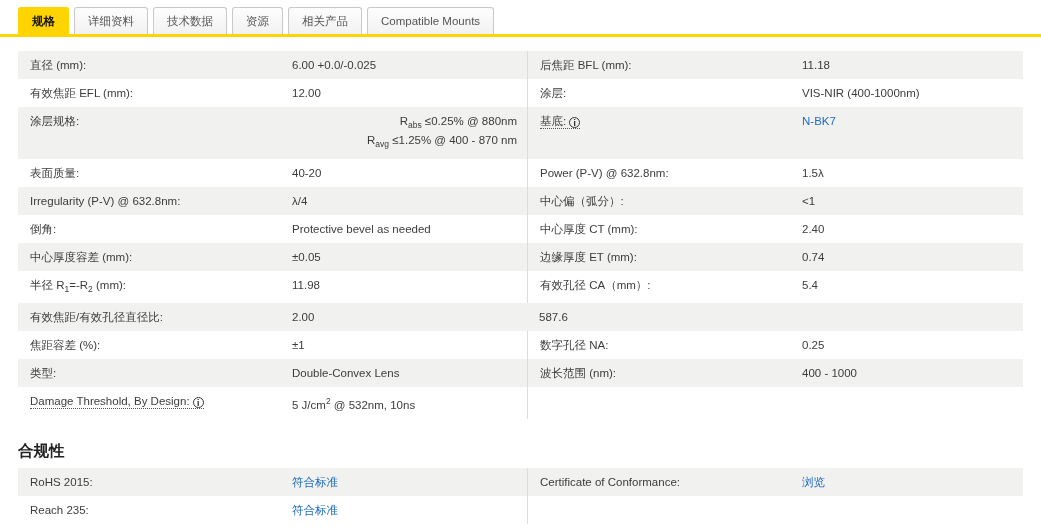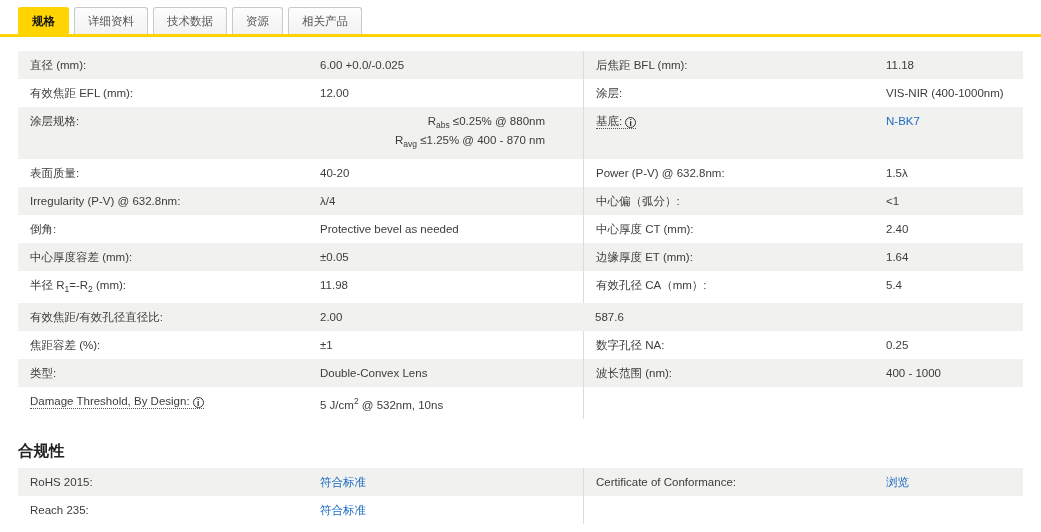--- a/index.html
+++ b/index.html
@@ -20,21 +20,21 @@
     color:#555; border-radius:3px 3px 0 0; cursor:pointer;
     position:relative; z-index:2; white-space:nowrap;
   }
   .tab.active {
     background:#ffd400; border-color:#ffd400; color:#141414; font-weight:bold;
   }
   .accent-line { height:3px; background:#ffd400; width:100%; position:relative; z-index:1; }
 
   
   .spec-table { margin:14px 18px 0 18px; font-size:11.5px; }
-  .row { display:grid; grid-template-columns:262px 247px 263px 1fr;gap:28px; }
+  .row { display:grid; grid-template-columns:262px 247px 263px 1fr; }
   .row.gray { background:#f1f1ef; }
   .cell { padding:7px 10px 6px 12px; line-height:15px; color:#3c3c3c; }
   .cell.rl { border-left:1px solid #dcdcda; }
   .coat-line { line-height:15px;text-align:right; }
   sub.sm { font-size:8.5px; }
   sup.sm { font-size:8.5px; }
 
   a.link { color:#1d6cc0; text-decoration:none; cursor:pointer; }
 
   .dotted { border-bottom:1px dotted #555; padding-bottom:1px; }
@@ -53,20 +53,21 @@
 </head>
 <body>
 
 <div class="tabbar">
   <div class="tabs">
     <div class="tab active">规格</div>
     <div class="tab">详细资料</div>
     <div class="tab">技术数据</div>
     <div class="tab">资源</div>
     <div class="tab">相关产品</div>
+    <div class="tab">Compatible Mounts</div>
   </div>
   <div class="accent-line"></div>
 </div>
 
 <div class="spec-table">
 
   <div class="row gray">
     <div class="cell">直径 (mm):</div>
     <div class="cell">6.00 +0.0/-0.025</div>
     <div class="cell rl">后焦距 BFL (mm):</div>
@@ -112,21 +113,21 @@
     <div class="cell">倒角:</div>
     <div class="cell">Protective bevel as needed</div>
     <div class="cell rl">中心厚度 CT (mm):</div>
     <div class="cell">2.40</div>
   </div>
 
   <div class="row gray">
     <div class="cell">中心厚度容差 (mm):</div>
     <div class="cell">±0.05</div>
     <div class="cell rl">边缘厚度 ET (mm):</div>
-    <div class="cell">1.64</div>
+    <div class="cell">0.74</div>
   </div>
 
   <div class="row">
     <div class="cell"><span>半径 R</span><sub class="sm">1</sub><span>=-R</span><sub class="sm">2</sub><span> (mm):</span></div>
     <div class="cell">11.98</div>
     <div class="cell rl">有效孔径 CA（mm）:</div>
     <div class="cell">5.4</div>
   </div>
 
   <div class="row gray">

